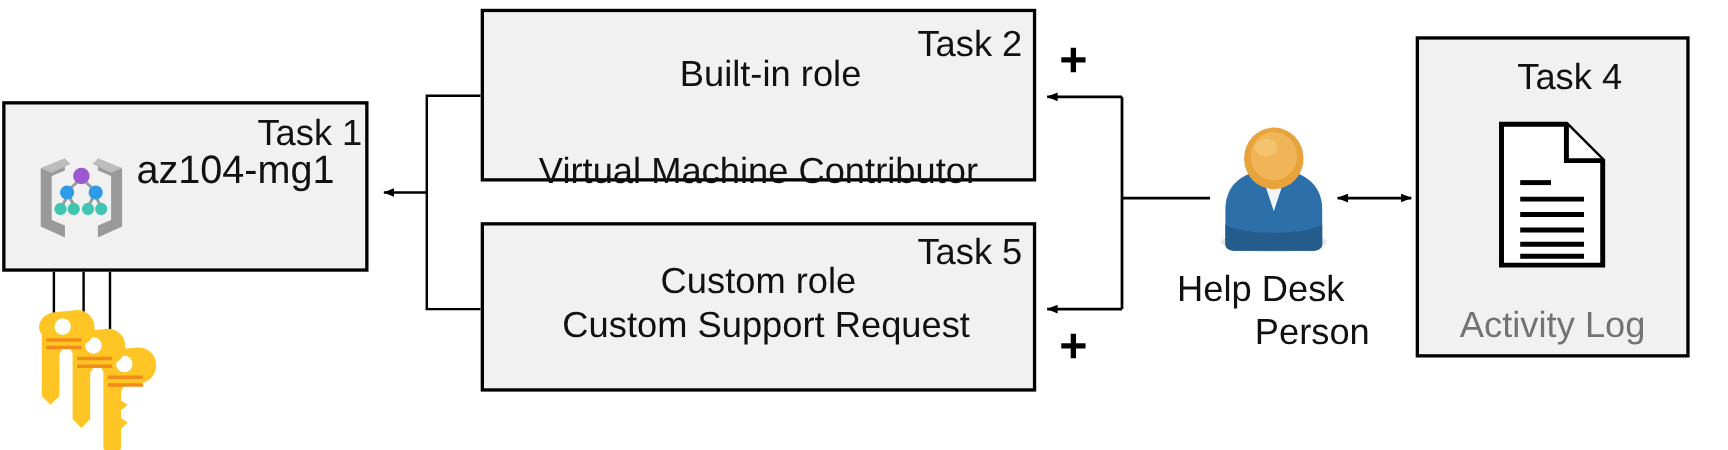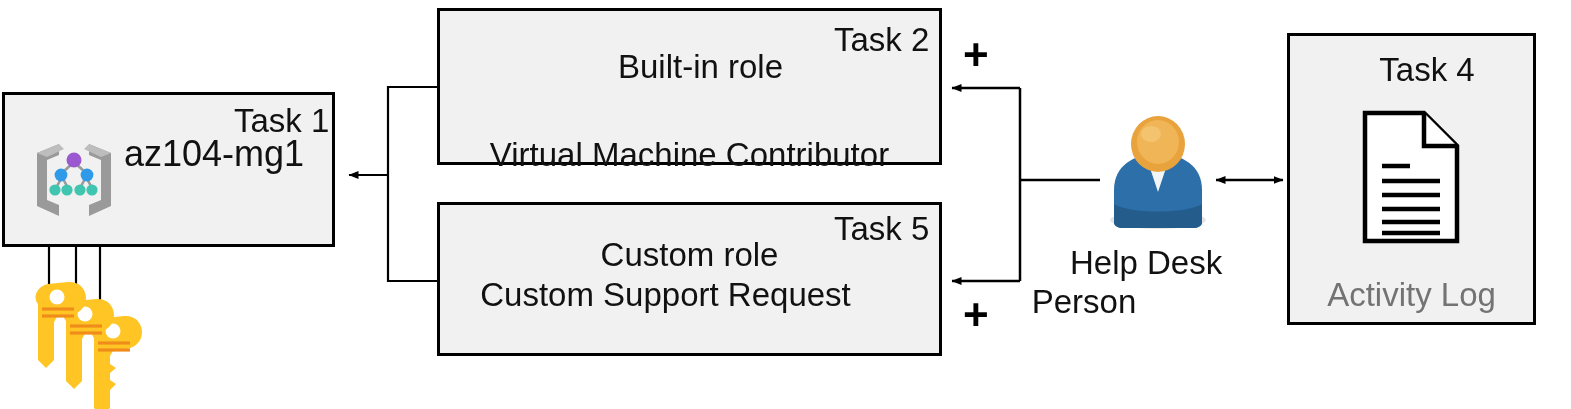--- a/index.html
+++ b/index.html
@@ -98,21 +98,21 @@
   <div class="box" style="left:437px;top:8px;width:505px;height:157px;"></div>
 
   <div class="task-tag" style="left:834px;top:23px;">Task 2</div>
   <div class="box-line" style="left:437px;top:49px;width:527px;">Built-in role</div>
   <div class="box-line" style="left:437px;top:89px;width:505px;margin-top:48px;">Virtual Machine Contributor</div>
 
   <div class="box" style="left:437px;top:202px;width:505px;height:154px;"></div>
 
   <div class="task-tag" style="left:834px;top:212px;">Task 5</div>
   <div class="box-line" style="left:437px;top:237px;width:505px;">Custom role</div>
-  <div class="box-line" style="left:413px;top:277px;width:505px;">Custom Support Request</div>
+  <div class="box-line" style="left:444px;top:277px;width:505px;">Custom Support Request</div>
 
   <div class="plus" style="left:963px;top:33px;">+</div>
   <div class="plus" style="left:963px;top:293px;">+</div>
 
   <svg class="svg-layer" viewBox="0 0 1571 409">
     <g transform="translate(1104,118)">
 
       <ellipse cx="54" cy="102" rx="48" ry="9" fill="#cfcfcf" opacity="0.55"></ellipse>
 
       <path d="M10,104 L10,72 C10,48 29,36 54,36 C79,36 98,48 98,72 L98,104 C98,108 94,110 88,110 L20,110 C14,110 10,108 10,104 Z" fill="#2D6FA8"></path>
@@ -120,21 +120,21 @@
 
       <path d="M42,38 L54,74 L66,38 L60,33 L48,33 Z" fill="#F2F5F8"></path>
 
       <ellipse cx="54" cy="26" rx="27" ry="28" fill="#E8A33D"></ellipse>
       <ellipse cx="54" cy="24" rx="21" ry="22" fill="#F0B556"></ellipse>
       <ellipse cx="47" cy="16" rx="10" ry="8" fill="#F5C878" opacity="0.75"></ellipse>
     </g>
   </svg>
 
   <div class="person-caption" style="left:1070px;top:244px;width:124px;">Help Desk</div>
-  <div class="person-caption" style="left:1022px;top:283px;width:124px;">Person</div>
+  <div class="person-caption" style="left:1131px;top:283px;width:124px;">Person</div>
 
   <div class="box" style="left:1287px;top:33px;width:249px;height:292px;"></div>
 
   <div class="task-tag" style="left:1287px;top:53px;width:280px;text-align:center;">Task 4</div>
 
   <svg class="svg-layer" viewBox="0 0 1571 409">
     <g transform="translate(1362,110)">
       <path d="M3,3 L62,3 L95,36 L95,131 L3,131 Z" fill="#ffffff" stroke="#000" stroke-width="4.5" stroke-linejoin="miter"></path>
       <path d="M62,3 L62,36 L95,36" fill="#ffffff" stroke="#000" stroke-width="4.5" stroke-linejoin="miter"></path>
       <g stroke="#000" stroke-width="4.5" stroke-linecap="butt">

